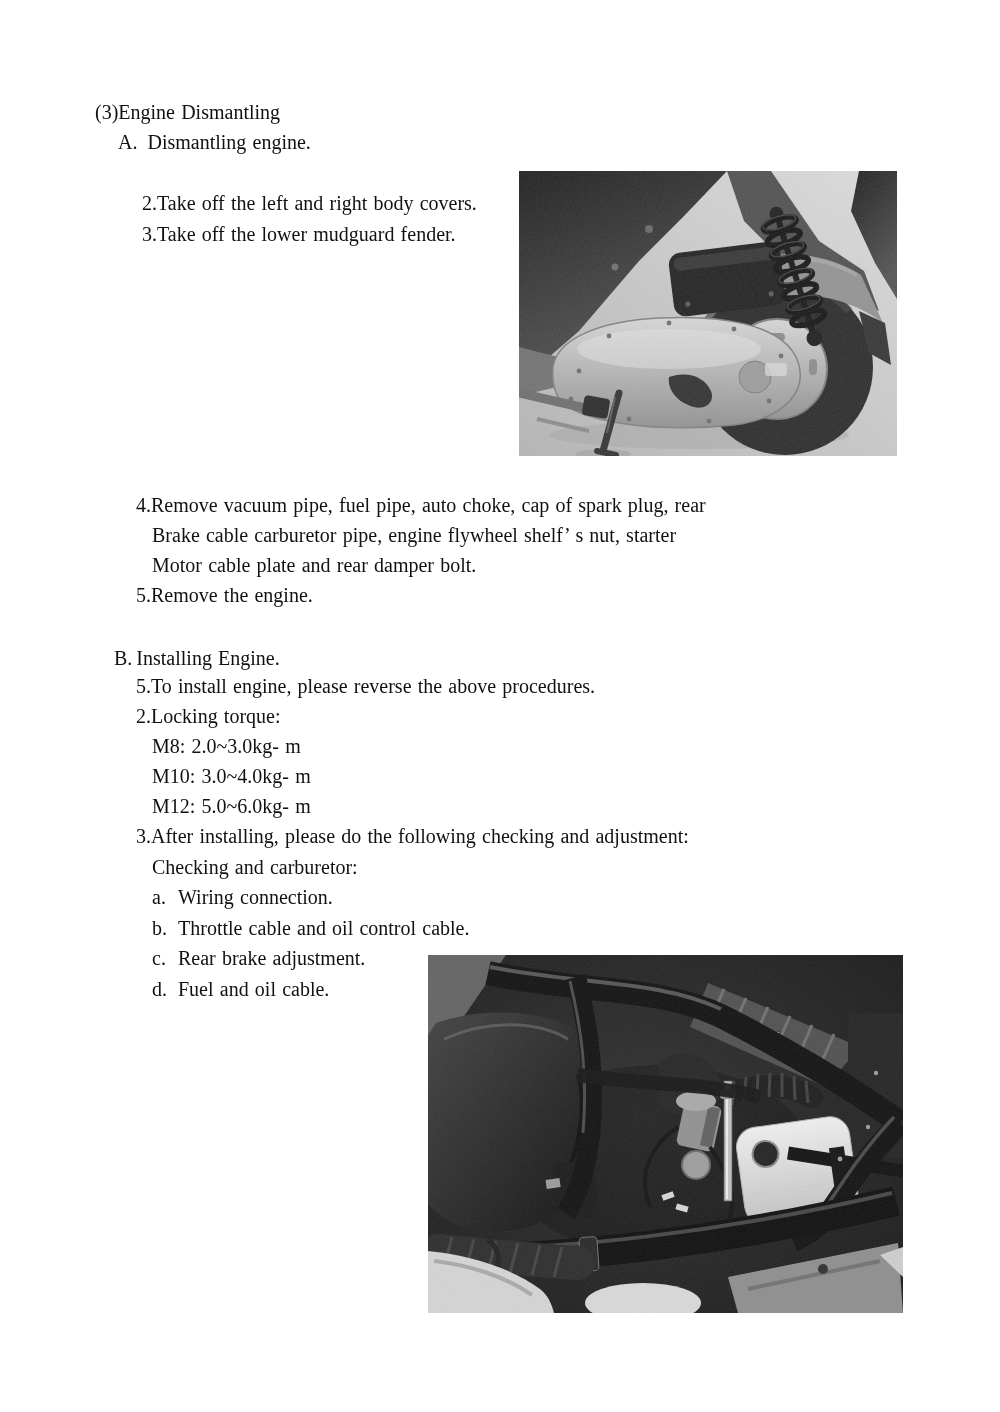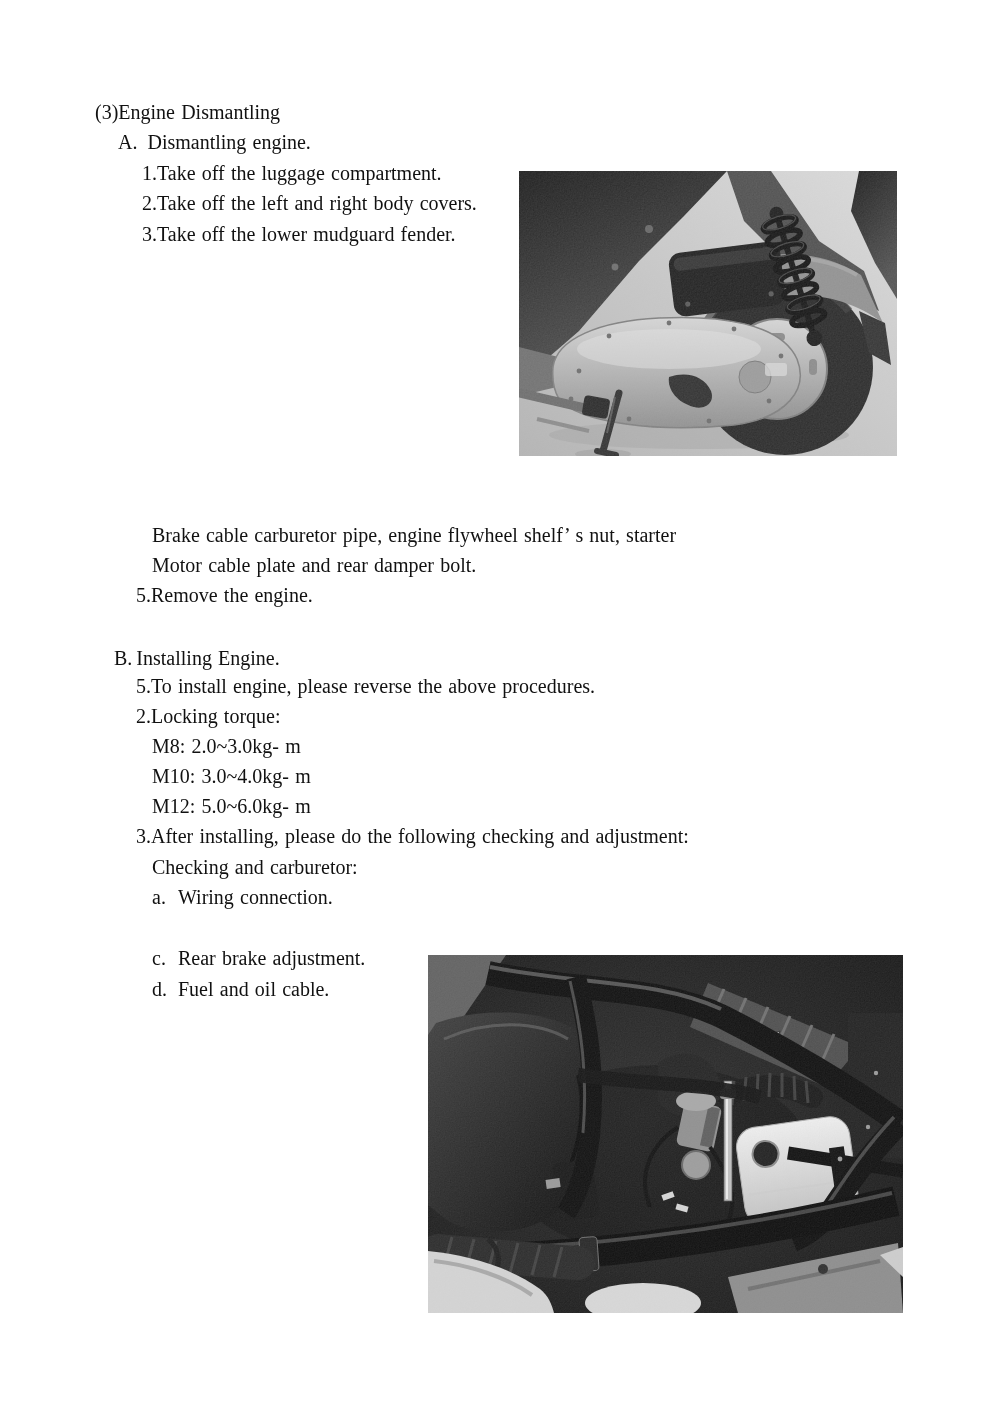--- a/index.html
+++ b/index.html
@@ -28,41 +28,44 @@
 </head>
 <body>
 
 <main class="page">
 
   <div class="ln" style="left:95px;top:100px">(3)Engine Dismantling</div>
 
   <div class="ln" style="left:118px;top:130px">
     <span class="lbl-a">A.</span><span>Dismantling engine.</span>
   </div>
-  <div class="ln" style="left:142px;top:161px">1.Take off the luggage compartment.</div>
   <div class="ln" style="left:142px;top:191px">2.Take off the left and right body covers.</div>
   <div class="ln" style="left:142px;top:222px">3.Take off the lower mudguard fender.</div>
 
+  <div class="ln" style="left:136px;top:493px">4.Remove vacuum pipe, fuel pipe, auto choke, cap of spark plug, rear</div>
   <div class="ln" style="left:152px;top:523px">Brake cable carburetor pipe, engine flywheel shelf’ s nut, starter</div>
   <div class="ln" style="left:152px;top:553px">Motor cable plate and rear damper bolt.</div>
   <div class="ln" style="left:136px;top:583px">5.Remove the engine.</div>
 
   <div class="ln" style="left:114px;top:646px">
     <span class="lbl-b">B.</span><span>Installing Engine.</span>
   </div>
   <div class="ln" style="left:136px;top:674px">5.To install engine, please reverse the above procedures.</div>
   <div class="ln" style="left:136px;top:704px">2.Locking torque:</div>
   <div class="ln" style="left:152px;top:734px">M8: 2.0~3.0kg- m</div>
   <div class="ln" style="left:152px;top:764px">M10: 3.0~4.0kg- m</div>
   <div class="ln" style="left:152px;top:794px">M12: 5.0~6.0kg- m</div>
   <div class="ln" style="left:136px;top:824px">3.After installing, please do the following checking and adjustment:</div>
   <div class="ln" style="left:152px;top:855px">Checking and carburetor:</div>
 
   <div class="ln" style="left:152px;top:885px">
     <span class="chk-lbl">a.</span><span>Wiring connection.</span>
+  </div>
+  <div class="ln" style="left:152px;top:916px">
+    <span class="chk-lbl">b.</span><span>Throttle cable and oil control cable.</span>
   </div>
   <div class="ln" style="left:152px;top:946px">
     <span class="chk-lbl">c.</span><span>Rear brake adjustment.</span>
   </div>
   <div class="ln" style="left:152px;top:977px">
     <span class="chk-lbl">d.</span><span>Fuel and oil cable.</span>
   </div>
 
   <figure class="photo" style="left:519px;top:171px;width:378px;height:285px" title="Grayscale photo: rear wheel, silver engine/CVT cover, air box and shock absorber of a scooter with body covers removed, kickstand down on asphalt">
     <svg width="378" height="285" viewBox="0 0 378 285">

